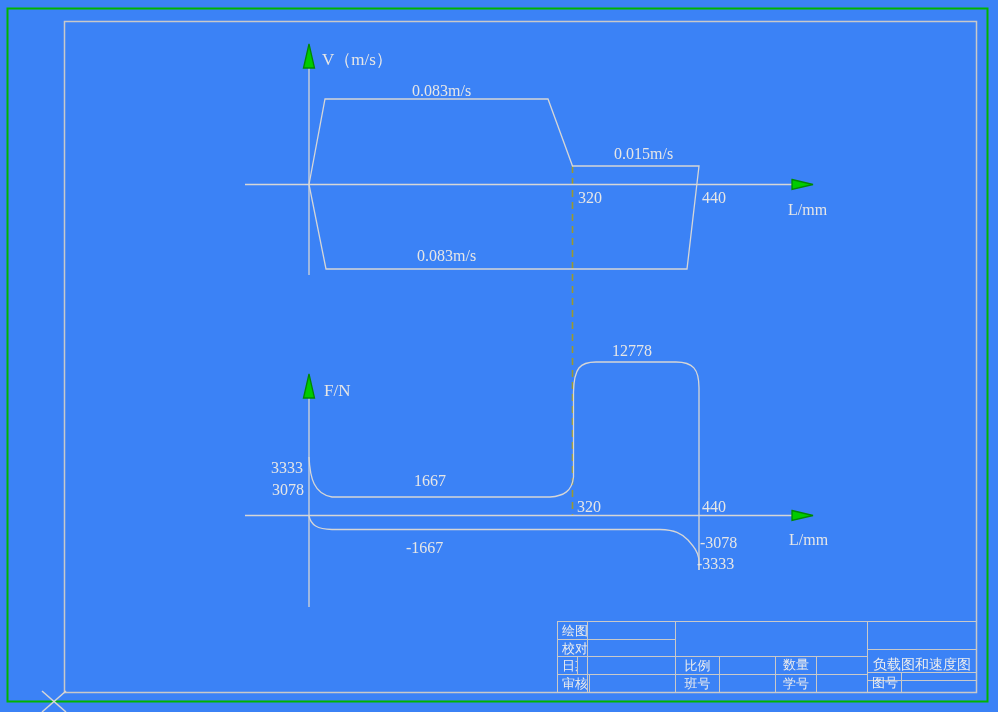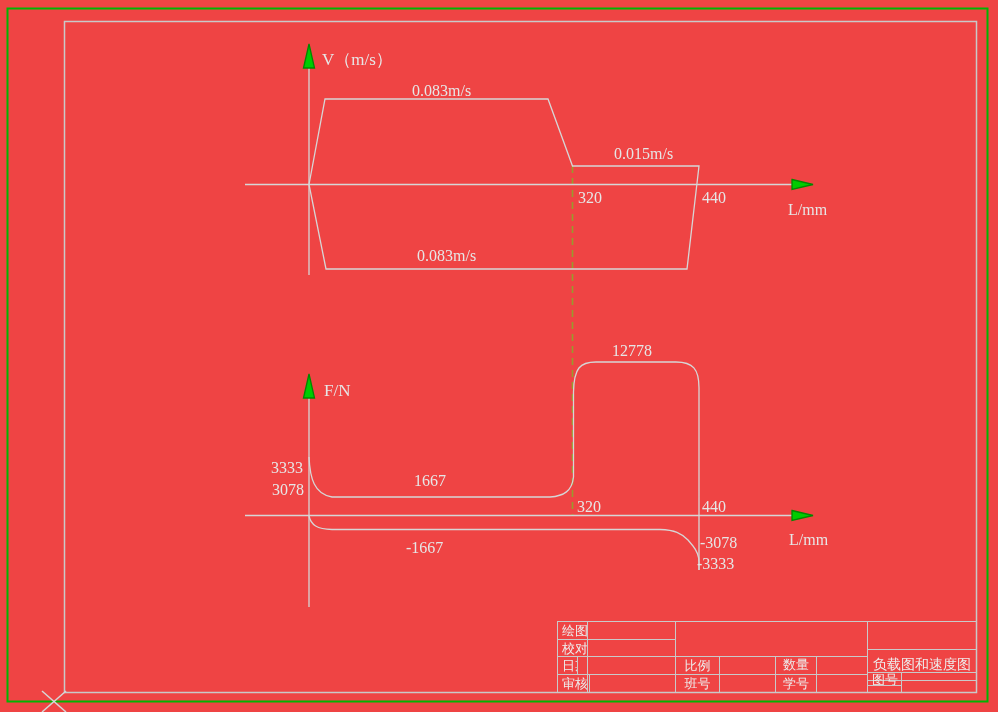--- a/index.html
+++ b/index.html
@@ -1,17 +1,17 @@
 <!DOCTYPE html>
 <html><head>
 <meta charset="utf-8">
 <style>
   html,body{margin:0;padding:0;background:#000;}
   .canvas{
-    position:relative;width:998px;height:712px;background:#ef4444;overflow:hidden;
+    position:relative;width:998px;height:712px;background:#3b82f6;overflow:hidden;
     font-family:"Liberation Serif","DejaVu Serif",serif;
   }
   svg{position:absolute;left:0;top:0;}
   svg text{
     font-family:"Liberation Serif","DejaVu Serif",serif;
     fill:#e6e6e6;
   }
   .tb-cell{
     position:absolute;box-sizing:border-box;border:1px solid #c9c9c9;
     color:#ededed;font-size:13px;line-height:1;
@@ -101,17 +101,17 @@
     <div class="tb-cell center" style="left:775px;top:656px;width:42px;height:19px;font-family:Liberation Mono, monospace;">数量</div>
     <div class="tb-cell" style="left:816px;top:656px;width:52px;height:19px;"></div>
 
     <div class="tb-cell center" style="left:675px;top:674px;width:45px;height:19px;text-align:center;">班号</div>
     <div class="tb-cell" style="left:719px;top:674px;width:57px;height:19px;"></div>
     <div class="tb-cell center" style="left:775px;top:674px;width:42px;height:19px;">学号</div>
     <div class="tb-cell" style="left:816px;top:674px;width:52px;height:19px;"></div>
 
     <div class="tb-cell" style="left:867px;top:621px;width:110px;height:29px;"></div>
     <div class="tb-cell center" style="left:867px;top:649px;width:110px;height:32px;font-size:14px;">负载图和速度图</div>
-    <div class="tb-cell" style="left:867px;top:672px;width:35px;height:14px;">图号</div>
+    <div class="tb-cell" style="left:867px;top:672px;width:35px;height:21px;">图号</div>
     <div class="tb-cell" style="left:901px;top:672px;width:76px;height:21px;"></div>
   </div>
 
 </div>
 
 </body></html>

